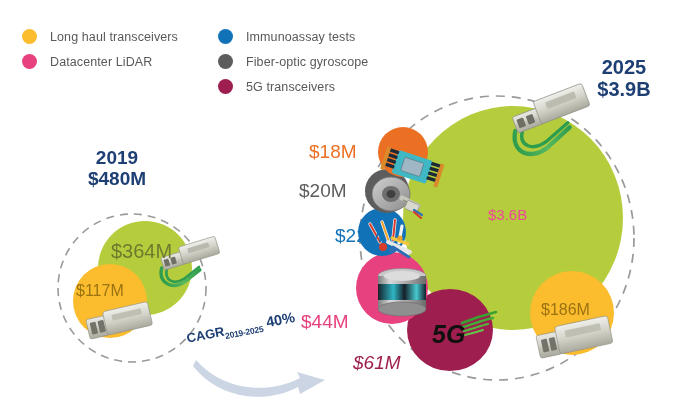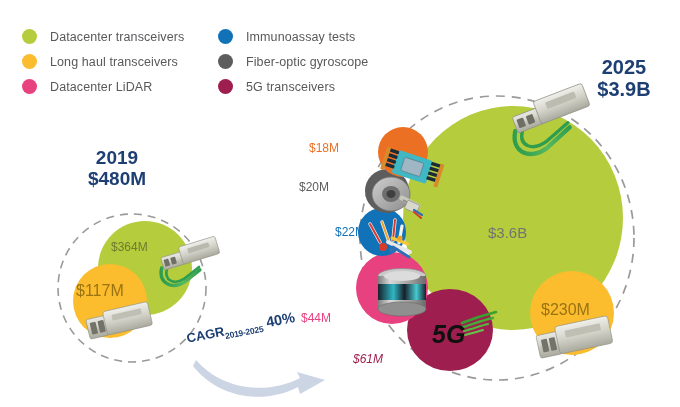--- a/index.html
+++ b/index.html
@@ -12,39 +12,35 @@
   .legend-col.right{left:196px;}
   .legend-row{display:flex;align-items:center;height:25px;}
   .dot{width:15px;height:15px;border-radius:50%;flex:0 0 auto;}
   .legend-label{margin-left:13px;font-size:12.5px;color:#58595b;
     letter-spacing:.1px;white-space:nowrap;}
   .yearblock{position:absolute;font-weight:bold;color:#1d3f73;
     line-height:1.12;text-align:center;}
   #year2019{left:62px;top:147px;width:110px;font-size:19px;}
   #year2025{left:578px;top:56px;width:92px;font-size:20px;text-align:center;}
   .bubble-val{position:absolute;font-size:14px;white-space:nowrap;}
-  .outside-val{position:absolute;font-size:12px;white-space:nowrap;}
+  .outside-val{position:absolute;font-size:19px;white-space:nowrap;}
   svg{position:absolute;left:0;top:0;overflow:visible;}
   .cagr{position:absolute;left:185px;top:330px;font-size:13px;font-weight:bold;
         color:#1d3f73;transform:rotate(-11deg);transform-origin:left top;
         white-space:nowrap;}
   .cagr sub{font-size:8.5px;font-weight:bold;letter-spacing:-.2px;}
   .cagr .pct{font-size:14.5px;margin-left:4px;}
 </style>
 </head>
 <body>
 
 <div id="stage">
 
   <div class="legend">
     <div class="legend-col left">
-      <div class="legend-row">
-        <span class="dot" style="background:#b5cd3c"></span>
-        <span class="legend-label">Datacenter transceivers</span>
-      </div>
       <div class="legend-row">
         <span class="dot" style="background:#fbbc2e"></span>
         <span class="legend-label">Long haul transceivers</span>
       </div>
       <div class="legend-row">
         <span class="dot" style="background:#e8417f"></span>
         <span class="legend-label">Datacenter LiDAR</span>
       </div>
     </div>
     <div class="legend-col right">
@@ -233,24 +229,24 @@
         <rect x="58" y="8" width="4" height="24" rx="1" fill="#d98a2b"></rect>
       </g>
     </g>
 
     <g>
       <path d="M196,360 C224,392 270,394 300,378 L297,372 L325,380 L300,394 L298,387
                C266,404 220,400 193,366 Z" fill="#ccd5e4" stroke="none"></path>
     </g>
   </svg>
 
-  <div class="bubble-val" style="left:111px;top:240px;color:#6f7a2e;font-size:12px;">$364M</div>
+  <div class="bubble-val" style="left:111px;top:240px;color:#6f7a2e;font-size:20px;">$364M</div>
   <div class="bubble-val" style="left:76px;top:282px;color:#9a7312;font-size:16px;">$117M</div>
-  <div class="bubble-val" style="left:488px;top:206px;color:#737373;font-size:15px;margin-top:18px;">$3.6B</div>
-  <div class="bubble-val" style="left:541px;top:301px;color:#9a7312;font-size:16px;">$230M</div>
+  <div class="bubble-val" style="left:488px;top:206px;color:#ec4899;font-size:15px;">$3.6B</div>
+  <div class="bubble-val" style="left:541px;top:301px;color:#9a7312;font-size:16px;">$186M</div>
 
   <div class="outside-val" style="left:309px;top:141px;color:#ec7024;">$18M</div>
   <div class="outside-val" style="left:299px;top:180px;color:#5d5d5d;">$20M</div>
   <div class="outside-val" style="left:290px;top:225px;color:#1272b8;margin-left:45px;">$22M</div>
   <div class="outside-val" style="left:301px;top:283px;color:#e8417f;margin-top:28px;">$44M</div>
   <div class="outside-val" style="left:353px;top:352px;color:#9e1f4f;font-style:italic;">$61M</div>
 
   <div class="cagr">
     <span>CAGR</span><sub>2019-2025</sub><span class="pct">40%</span>
   </div>

